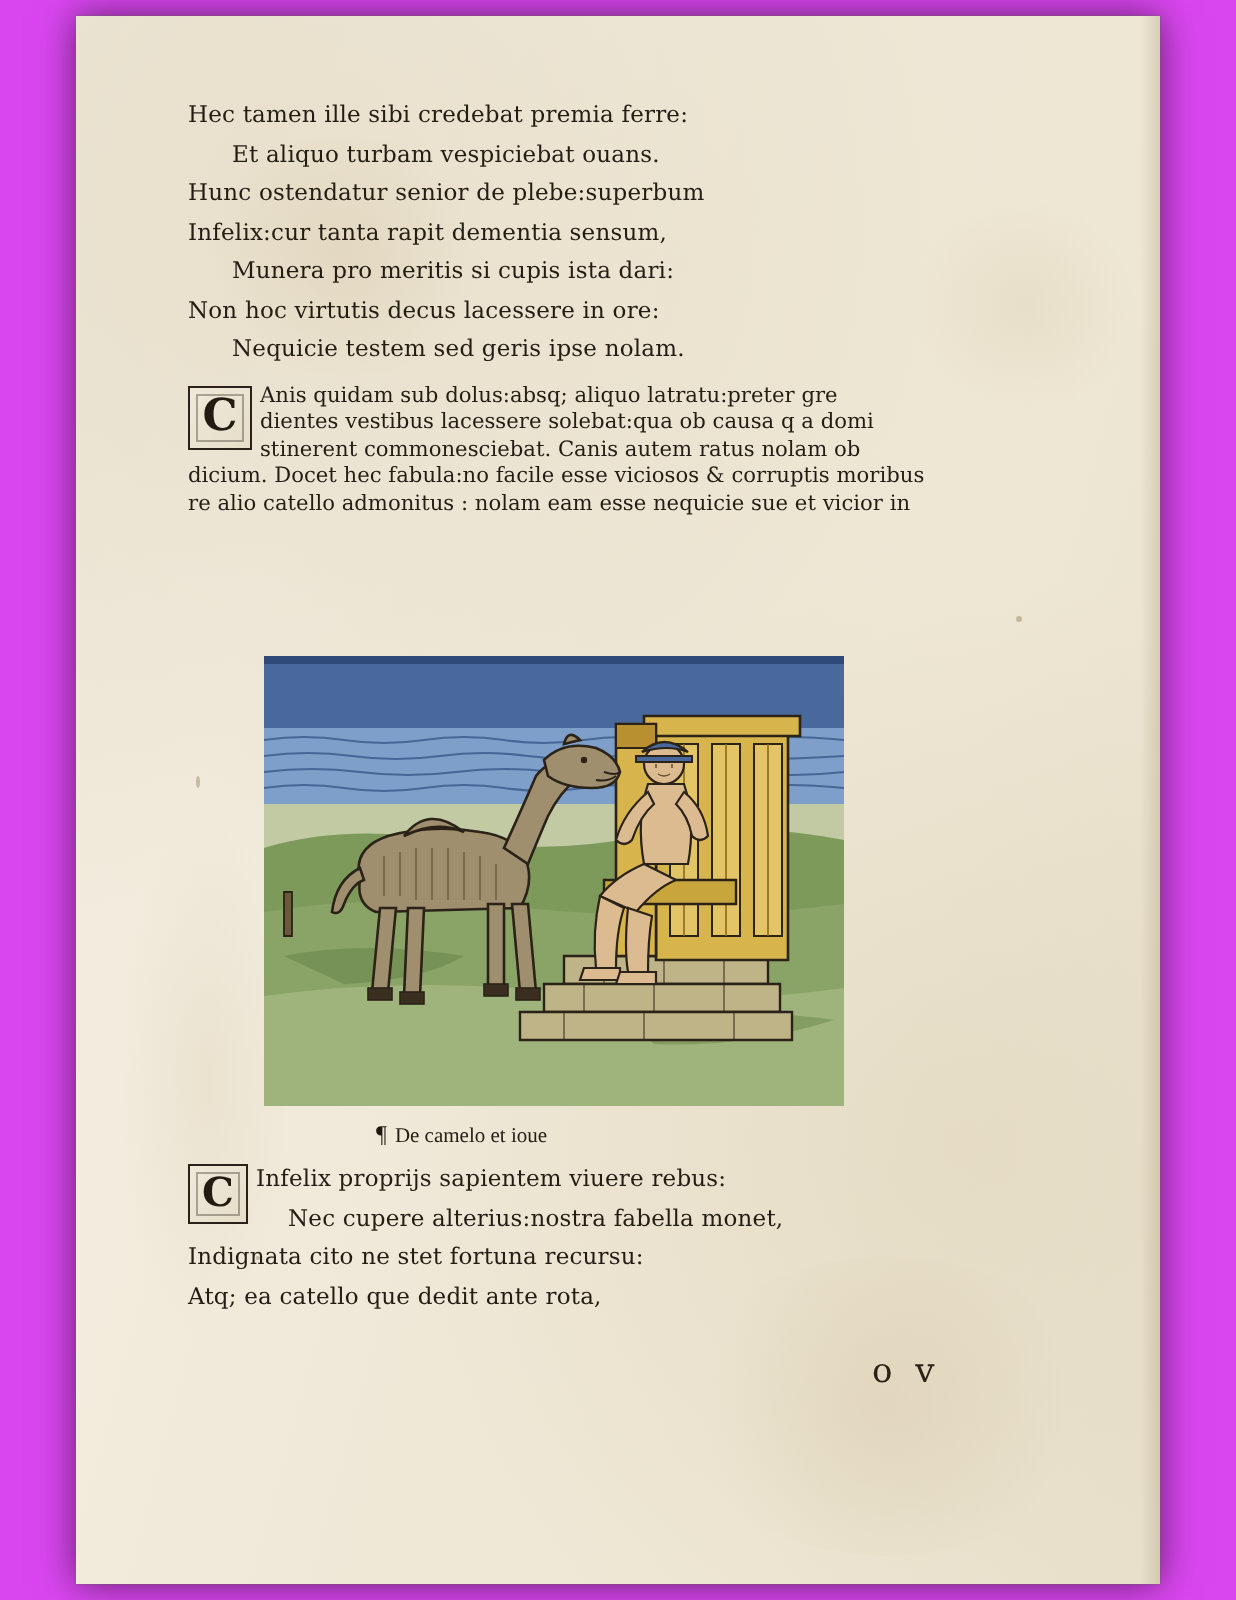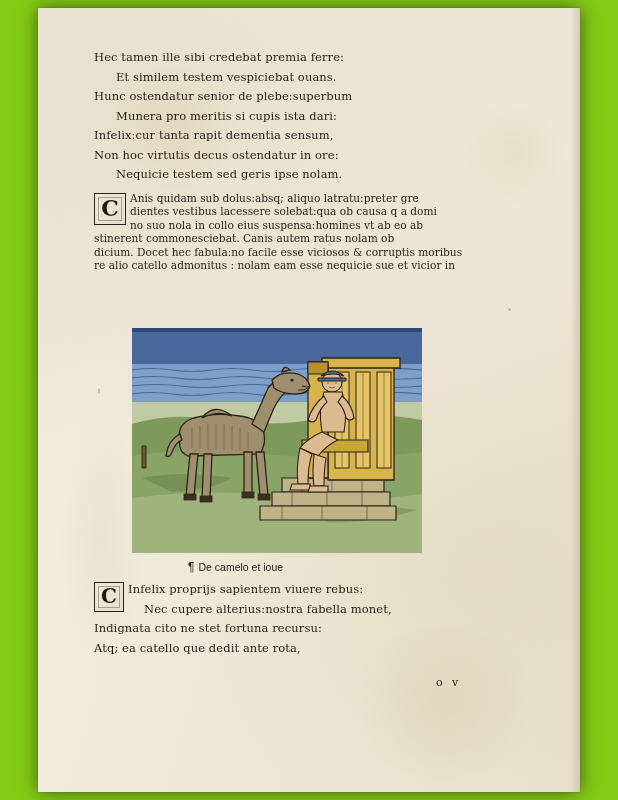--- a/index.html
+++ b/index.html
@@ -1,20 +1,20 @@
 <!DOCTYPE html>
 <html><head>
 <meta charset="utf-8">
 <style>
   html,body{margin:0;padding:0;background:#0d0d0d;}
   body{width:618px;height:800px;overflow:hidden;font-family:"Liberation Serif",serif;}
 
   #page{
     position:relative;width:618px;height:800px;
-    background:#84cc16;
+    background:#d946ef;
   }
 
   
   #leaf{
     position:absolute;left:38px;top:8px;width:542px;height:784px;
     background:
       radial-gradient(circle at 20% 12%, rgba(225,214,190,0.55) 0%, rgba(225,214,190,0) 45%),
       radial-gradient(circle at 82% 72%, rgba(222,210,184,0.5) 0%, rgba(222,210,184,0) 40%),
       linear-gradient(105deg,#efe9da 0%,#f2ecde 22%,#efe8d7 48%,#eee7d4 72%,#e9e1cd 100%);
     box-shadow:0 0 1px #6a6355, 0 0 18px rgba(0,0,0,0.55);
@@ -78,38 +78,38 @@
   #woodcut{
     position:absolute;left:94px;top:320px;width:290px;height:225px;
     border:0;
     overflow:hidden;
     background:#cfd8d0;
   }
 
   
   #caption{
     position:absolute;left:150px;top:552px;
-    font-family:Liberation Sans, sans-serif;font-size:10.5px;color:#241d14;
+    font-family:Liberation Serif, serif;font-size:10.5px;color:#241d14;
     white-space:nowrap;
   }
   #caption .pilcrow{font-size:12px;margin-right:4px;color:#1e1811;}
 
   
   #lower{position:absolute;left:56px;top:572px;width:420px;}
   #lower .dropcap2{
     float:left;width:28px;height:28px;margin:2px 4px 0 0;
     border:1px solid #2a2118;background:linear-gradient(135deg,#efe9da,#e6dec9);
     font-family:"DejaVu Serif",serif;font-size:20px;font-weight:bold;color:#221b12;
     text-align:center;line-height:27px;position:relative;
   }
   #lower .dropcap2::after{content:"";position:absolute;left:3px;top:3px;right:3px;bottom:3px;border:1px solid rgba(40,32,22,0.35);}
 
   #signature{
     position:absolute;left:398px;top:668px;
-    font-family:"DejaVu Serif",serif;font-size:11px;color:#2a2117;
+    font-family:"DejaVu Serif",serif;font-size:17px;color:#2a2117;
     letter-spacing:3px;
   }
 
   
   #edge{position:absolute;right:0;top:0;width:10px;height:784px;
     background:linear-gradient(90deg,rgba(150,132,98,0) 0%,rgba(150,132,98,0.25) 100%);}
 </style>
 </head>
 <body>
 
@@ -119,32 +119,31 @@
     <div class="stain s2"></div>
     <div class="stain s3"></div>
     <div class="stain s4"></div>
     <div class="dot" style="left:300px;top:190px;width:2px;height:2px;"></div>
     <div class="dot" style="left:470px;top:300px;width:3px;height:3px;"></div>
     <div class="dot" style="left:90px;top:620px;width:2px;height:2px;"></div>
     <div class="dot" style="left:60px;top:380px;width:2px;height:6px;"></div>
 
     <div id="textblock">
       <div class="verse vi1">Hec tamen ille sibi credebat premia ferre:</div>
-      <div class="verse vi2">Et similem testem vespiciebat ouans.</div>
+      <div class="verse vi2">Et aliquo turbam vespiciebat ouans.</div>
       <div class="verse vi1">Hunc ostendatur senior de plebe:superbum</div>
+      <div class="verse vi1">Infelix:cur tanta rapit dementia sensum,</div>
       <div class="verse vi2">Munera pro meritis si cupis ista dari:</div>
-      <div class="verse vi1">Infelix:cur tanta rapit dementia sensum,</div>
-      <div class="verse vi1">Non hoc virtutis decus ostendatur in ore:</div>
+      <div class="verse vi1">Non hoc virtutis decus lacessere in ore:</div>
       <div class="verse vi2">Nequicie testem sed geris ipse nolam.</div>
 
       <div class="para">
         <span class="dropcap">C</span>
         <div class="line indent-2lines">Anis quidam sub dolus:absq; aliquo latratu:preter gre</div>
         <div class="line indent-2lines">dientes vestibus lacessere solebat:qua ob causa q a domi</div>
-        <div class="line indent-2lines">no suo nola in collo eius suspensa:homines vt ab eo ab</div>
         <div class="line">stinerent commonesciebat. Canis autem ratus nolam ob</div>
         <div class="line">dicium. Docet hec fabula:no facile esse viciosos &amp; corruptis moribus</div>
         <div class="line">re alio catello admonitus : nolam eam esse nequicie sue et vicior in</div>
       </div>
     </div>
 
     <div id="woodcut">
       <svg viewBox="0 0 290 225" width="290" height="225">
 
         <rect x="0" y="0" width="290" height="36" fill="#49689c"></rect>

